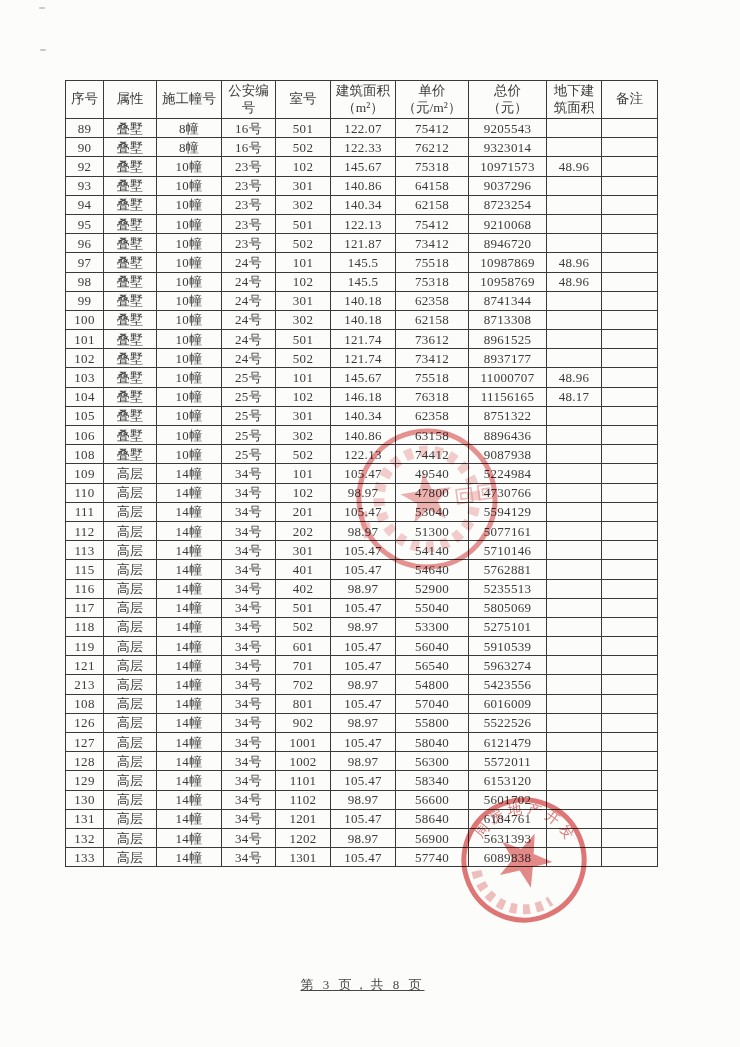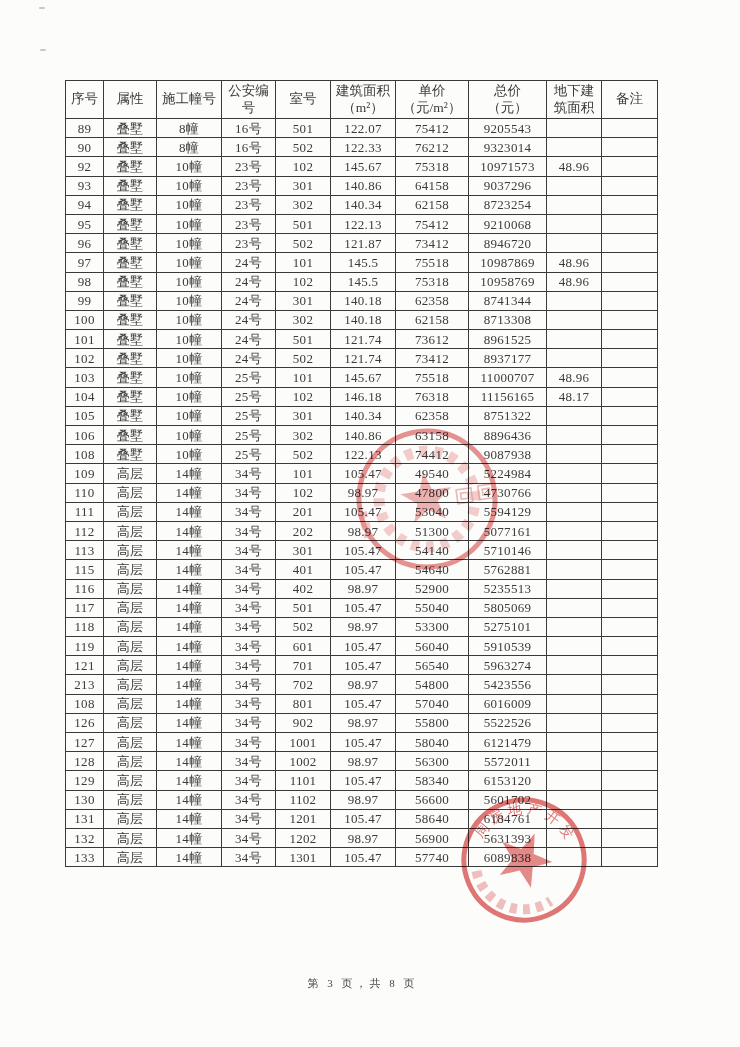--- a/index.html
+++ b/index.html
@@ -27,21 +27,21 @@
   .price th{
     height:35px;font-size:13.5px;font-weight:normal;
     line-height:1.25;white-space:pre-line;padding:1px 0;
   }
   .price td{
     height:18.2px;font-size:13px;line-height:1;padding:0;
     letter-spacing:0.3px;
   }
   .footer{
     position:absolute;left:67px;top:976px;width:591px;
-    text-align:center;font-size:11px;color:#474747;letter-spacing:3px;
+    text-align:center;font-size:13px;color:#474747;letter-spacing:3px;text-decoration:underline;
   }
   .stamp{position:absolute;pointer-events:none;mix-blend-mode:multiply;}
   .stamp text{font-family:"Liberation Serif","DejaVu Serif",serif;}
 </style>
 </head>
 <body>
 
 <div class="page">
 
   <div class="mark mark1"></div>

